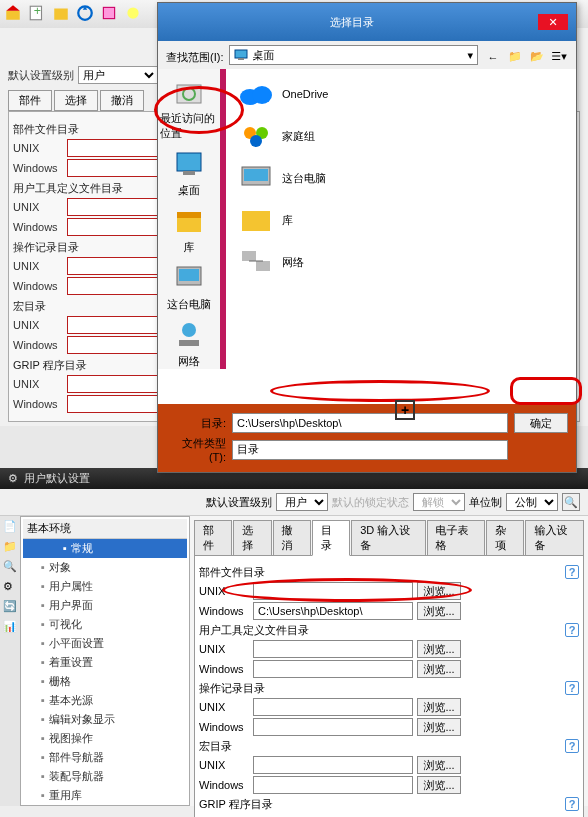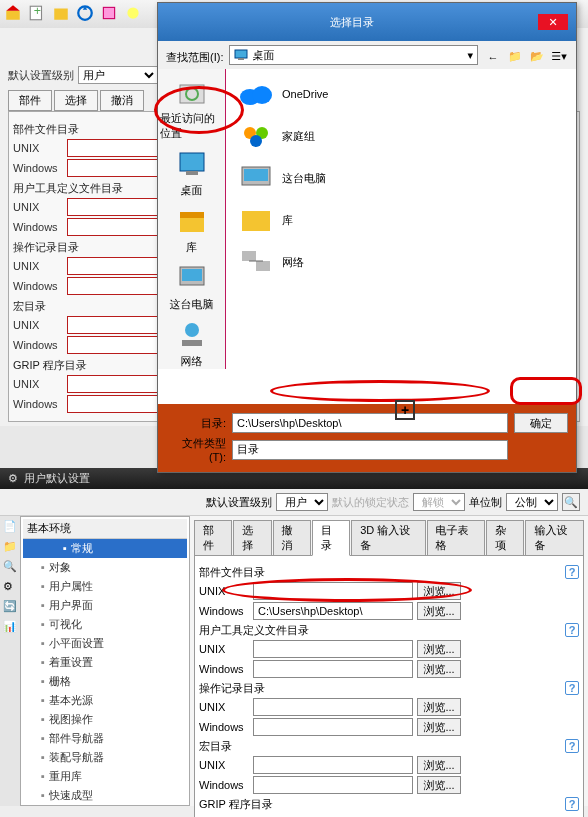--- a/index.html
+++ b/index.html
@@ -28,21 +28,21 @@
     
     .dialog { position: absolute; top: 2px; left: 157px; width: 420px; background: #fff; border: 1px solid #666; box-shadow: 2px 2px 6px rgba(0,0,0,0.3); z-index: 100; }
     .dialog-title { background: linear-gradient(#4a90d9, #2a70b9); color: #fff; padding: 19px 8px; display: flex; justify-content: space-between; align-items: center; height: 20px; }
     .dialog-close { background: #e81123; color: #fff; width: 30px; height: 16px; display: flex; align-items: center; justify-content: center; cursor: pointer; }
     .dialog-lookup { display: flex; align-items: flex-end; gap: 6px; padding: 4px 8px; background: #f0f0f0; }
     .lookup-combo { flex: 1; height: 20px; border: 1px solid #888; background: #fff; padding: 0 4px; display: flex; align-items: center; gap: 4px; }
     .nav-icons { display: flex; gap: 4px; }
     .nav-btn { width: 18px; height: 18px; display: flex; align-items: center; justify-content: center; }
     
     .dialog-body { display: flex; height: 300px; }
-    .dialog-sidebar { width: 68px; background: #f5f5f5; border-right: 1px solid #be185d; display: flex; flex-direction: column; padding: 4px 0; }
+    .dialog-sidebar { width: 68px; background: #f5f5f5; border-right: 6px solid #be185d; display: flex; flex-direction: column; padding: 4px 0; }
     .sb-item { display: flex; flex-direction: column; align-items: center; padding: 4px 2px; cursor: pointer; font-size: 10px; }
     .sb-icon { width: 32px; height: 32px; margin-bottom: 2px; }
     
     .dialog-content { flex: 1; padding: 8px; display: flex; flex-direction: column; gap: 8px; }
     .folder-item { display: flex; align-items: center; gap: 8px; padding: 2px 4px; cursor: pointer; }
     .folder-icon { width: 36px; height: 30px; }
     
     .dialog-footer { padding: 6px 8px; background: #c2410c; margin-top: 35px; }
     .footer-row { display: flex; align-items: center; gap: 6px; margin: 3px 0; }
     .footer-label { width: 60px; text-align: right; }
@@ -343,20 +343,21 @@
       <div id="tree-items">
           <div class="tree-item selected">常规</div>
           <div class="tree-item">对象</div>
           <div class="tree-item">用户属性</div>
           <div class="tree-item">用户界面</div>
           <div class="tree-item">可视化</div>
           <div class="tree-item">小平面设置</div>
           <div class="tree-item">着重设置</div>
           <div class="tree-item">栅格</div>
           <div class="tree-item">基本光源</div>
+          <div class="tree-item">编辑对象显示</div>
           <div class="tree-item">视图操作</div>
           <div class="tree-item">部件导航器</div>
           <div class="tree-item">装配导航器</div>
           <div class="tree-item">重用库</div>
           <div class="tree-item">快速成型</div>
         </div>
     </div>
     <div class="lower-main">
       <div class="lower-tabs" id="lower-tabs">
           <div class="ltab">部件</div>

